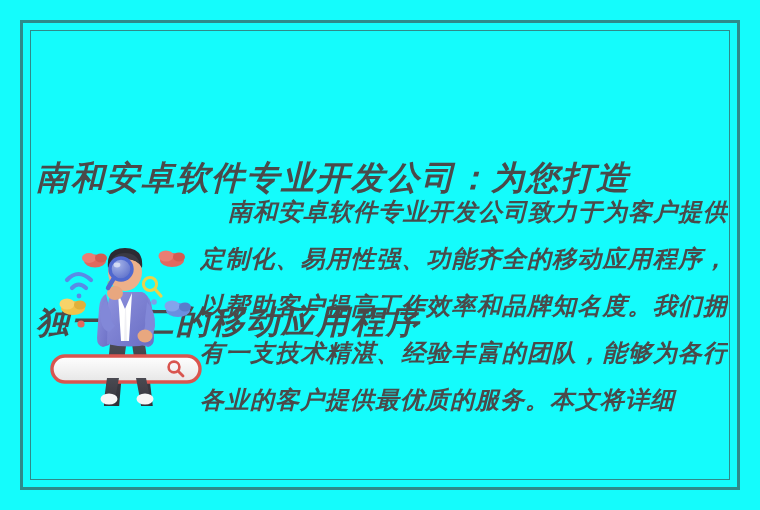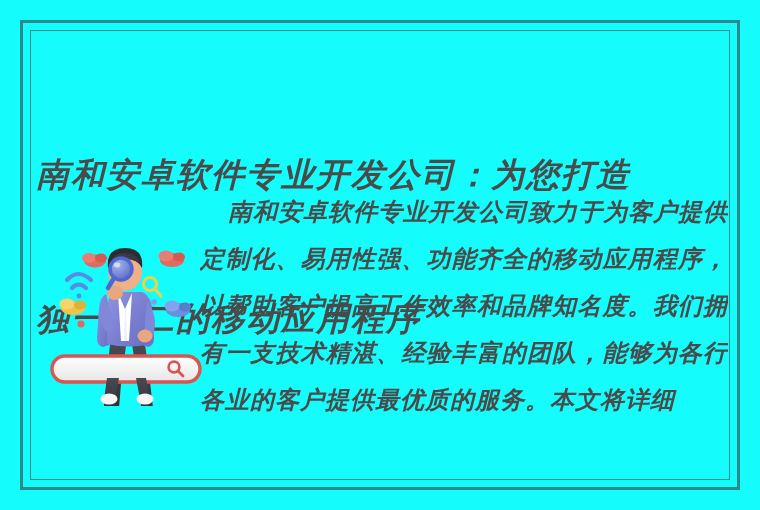--- a/index.html
+++ b/index.html
@@ -39,21 +39,21 @@
     box-sizing: border-box;
     pointer-events: none;
   }
   
   .headline {
     position: absolute;
     left: 36px;
     top: 58px;
     width: 700px;
     color: #4a4a4a;
-    font-family: Liberation Mono, monospace;
+    font-family: Liberation Serif, serif;
     font-size: 33px;
     font-weight: 700;
     font-style: italic;
     line-height: 48px;
     letter-spacing: 2px;
     white-space: pre-wrap;
   }
   .headline .hl-line {
     display: block;
   }

